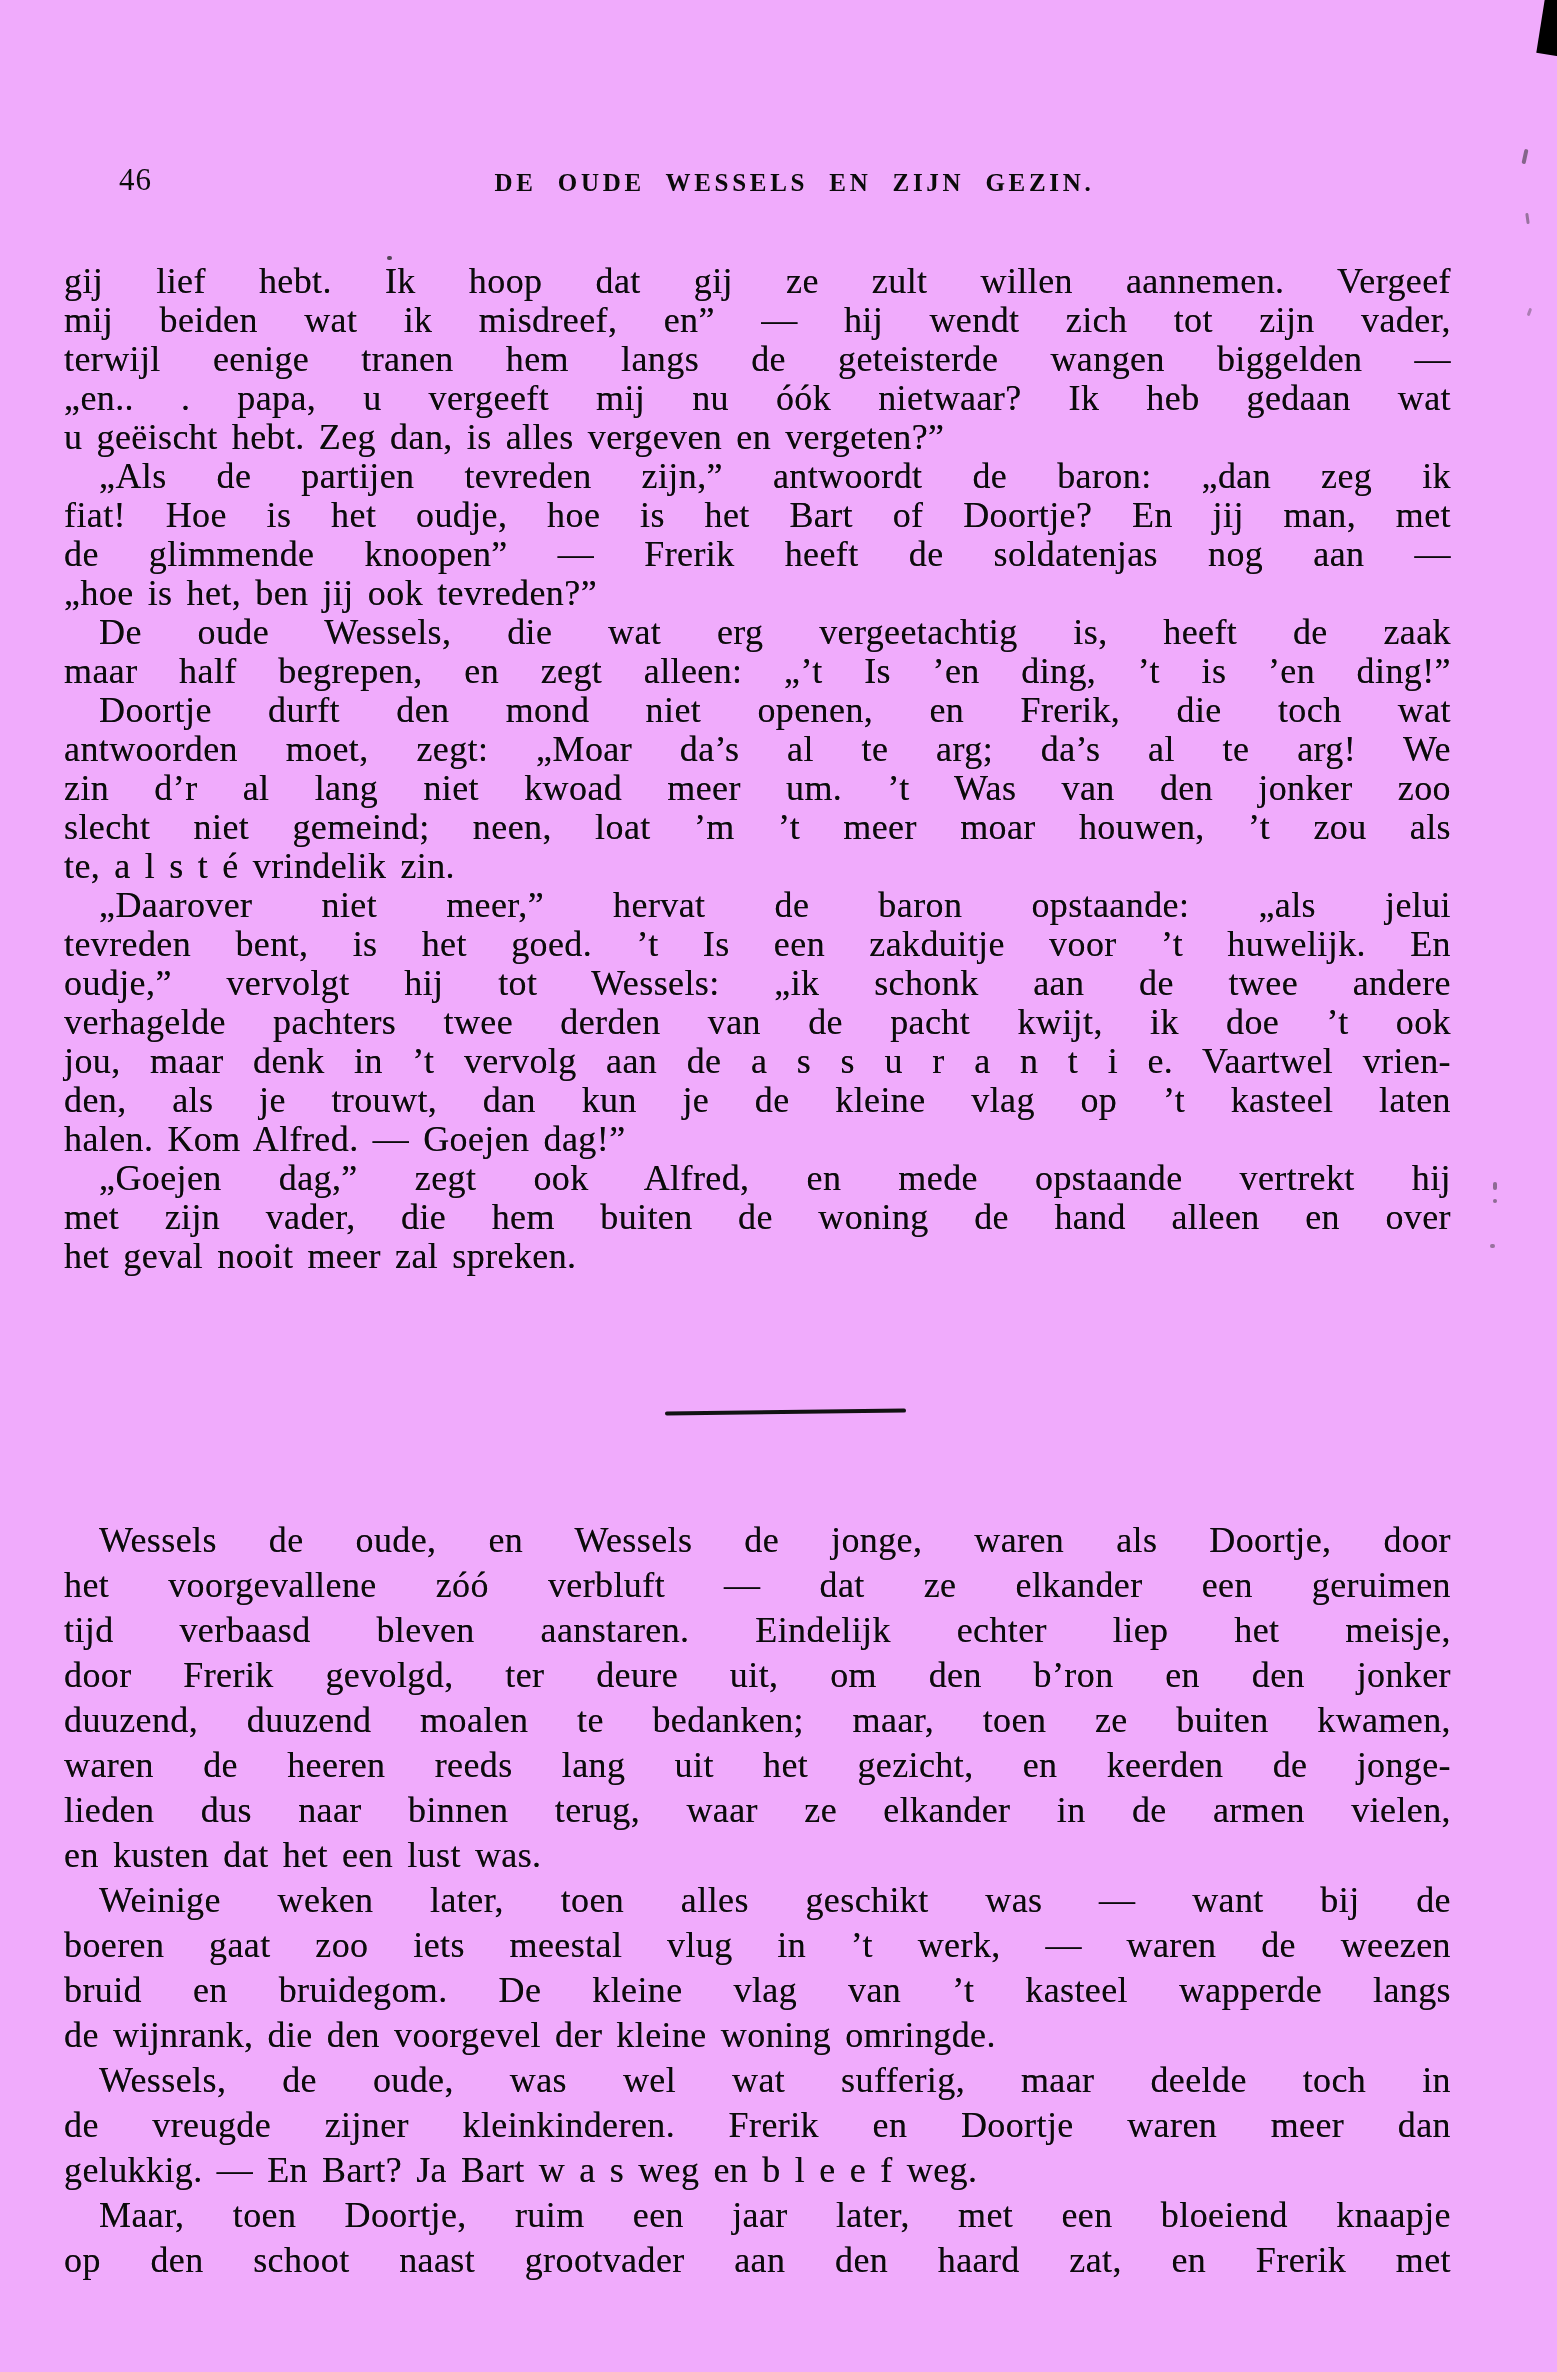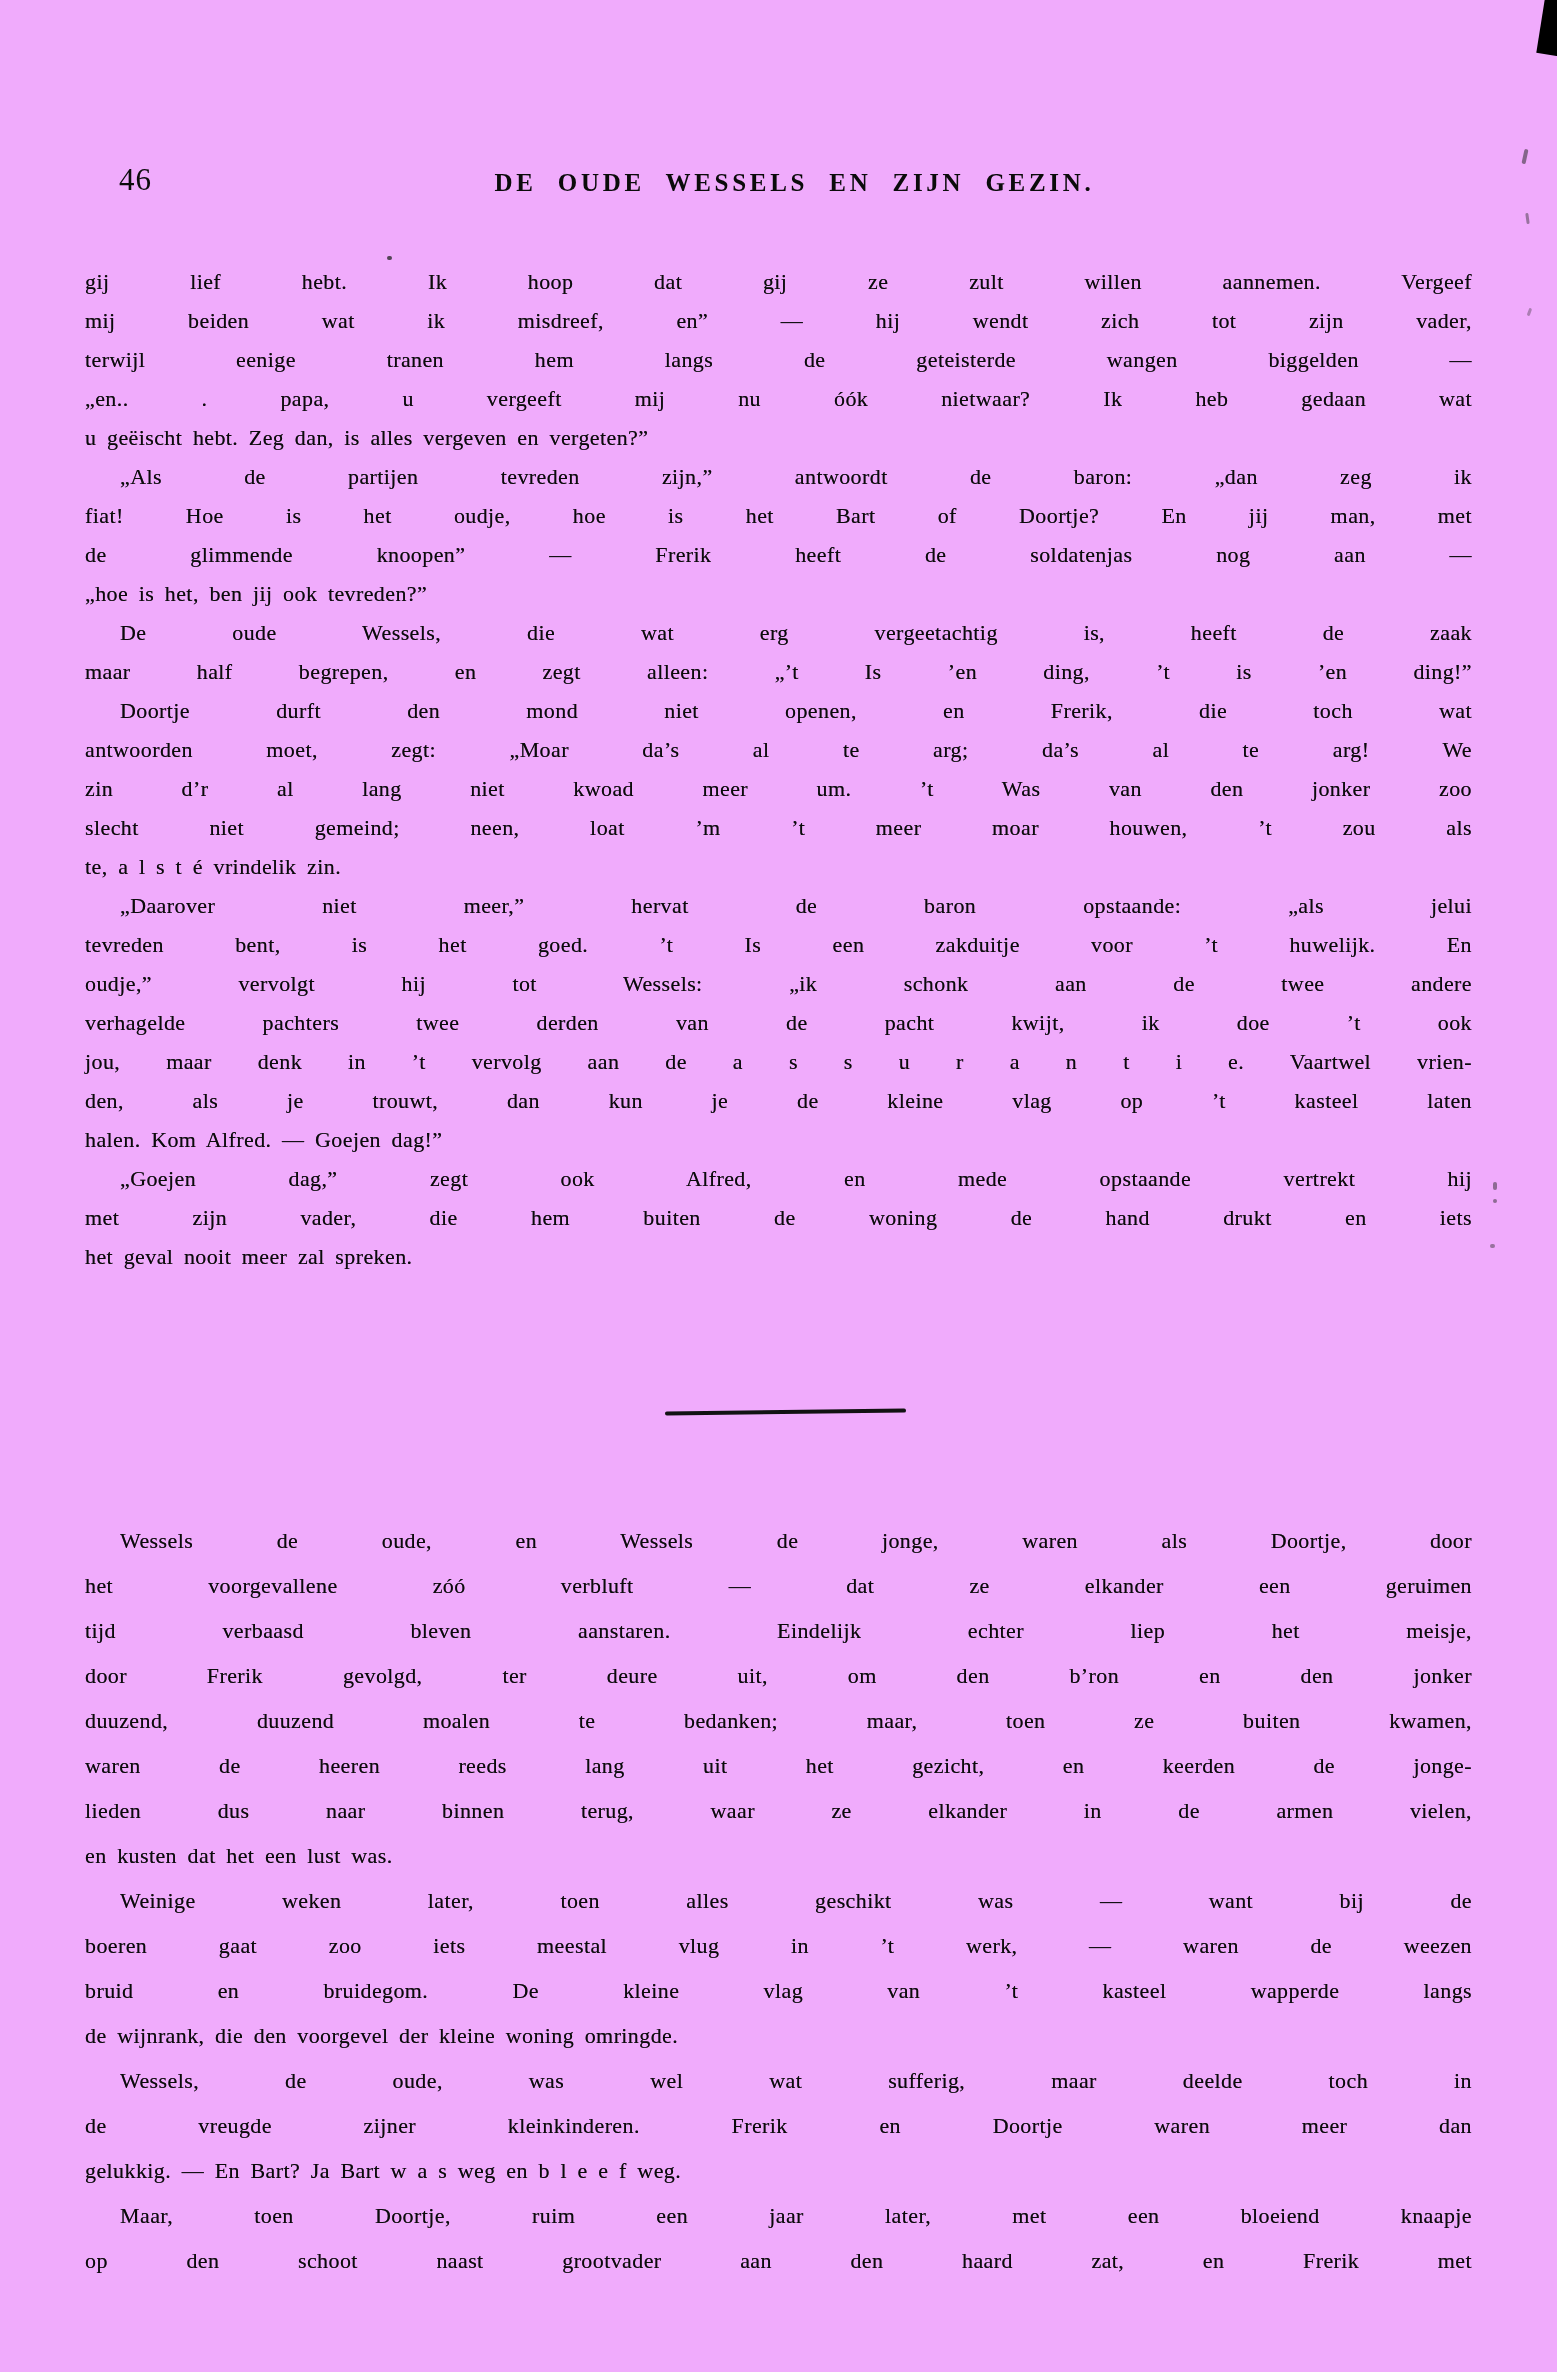--- a/index.html
+++ b/index.html
@@ -15,22 +15,22 @@
     position:absolute;left:119px;top:162px;
     font-size:31px;letter-spacing:0.9px;
   }
   .running-header{
     position:absolute;left:100px;width:1389px;top:169px;
     text-align:center;font-size:25px;font-weight:bold;
     letter-spacing:3.7px;word-spacing:11.2px;white-space:nowrap;
   }
   
   .textblock{
-    position:absolute;left:85px;width:1387px;
-    font-size:22px;letter-spacing:0.4px;word-spacing:4.7px;
+    position:absolute;left:64px;width:1387px;
+    font-size:36px;letter-spacing:0.4px;word-spacing:4.7px;
     text-shadow:0 0 0.5px rgba(0,0,0,0.55);
   }
   #section-0{top:262px;line-height:39px;}
   #section-1{top:1518px;line-height:45px;}
   .line{min-height:1em;}
   .line.fill{text-align:justify;text-align-last:justify;}
   .line.indent{text-indent:35px;}
   
   .divider{
     position:absolute;left:665px;top:1410px;width:241px;height:3.7px;
@@ -77,21 +77,21 @@
       <div class="line fill">slecht niet gemeind; neen, loat ’m ’t meer moar houwen, ’t zou als</div>
       <div class="line">te, a l s t é vrindelik zin.</div>
       <div class="line fill indent">„Daarover niet meer,” hervat de baron opstaande: „als jelui</div>
       <div class="line fill">tevreden bent, is het goed. ’t Is een zakduitje voor ’t huwelijk. En</div>
       <div class="line fill">oudje,” vervolgt hij tot Wessels: „ik schonk aan de twee andere</div>
       <div class="line fill">verhagelde pachters twee derden van de pacht kwijt, ik doe ’t ook</div>
       <div class="line fill">jou, maar denk in ’t vervolg aan de a s s u r a n t i e. Vaartwel vrien-</div>
       <div class="line fill">den, als je trouwt, dan kun je de kleine vlag op ’t kasteel laten</div>
       <div class="line">halen. Kom Alfred. — Goejen dag!”</div>
       <div class="line fill indent">„Goejen dag,” zegt ook Alfred, en mede opstaande vertrekt hij</div>
-      <div class="line fill">met zijn vader, die hem buiten de woning de hand drukt en iets</div>
+      <div class="line fill">met zijn vader, die hem buiten de woning de hand alleen en over</div>
       <div class="line">het geval nooit meer zal spreken.</div>
     </div>
 
   <div class="divider"></div>
 
   <div class="textblock" id="section-1">
       <div class="line fill indent">Wessels de oude, en Wessels de jonge, waren als Doortje, door</div>
       <div class="line fill">het voorgevallene zóó verbluft — dat ze elkander een geruimen</div>
       <div class="line fill">tijd verbaasd bleven aanstaren. Eindelijk echter liep het meisje,</div>
       <div class="line fill">door Frerik gevolgd, ter deure uit, om den b’ron en den jonker</div>

